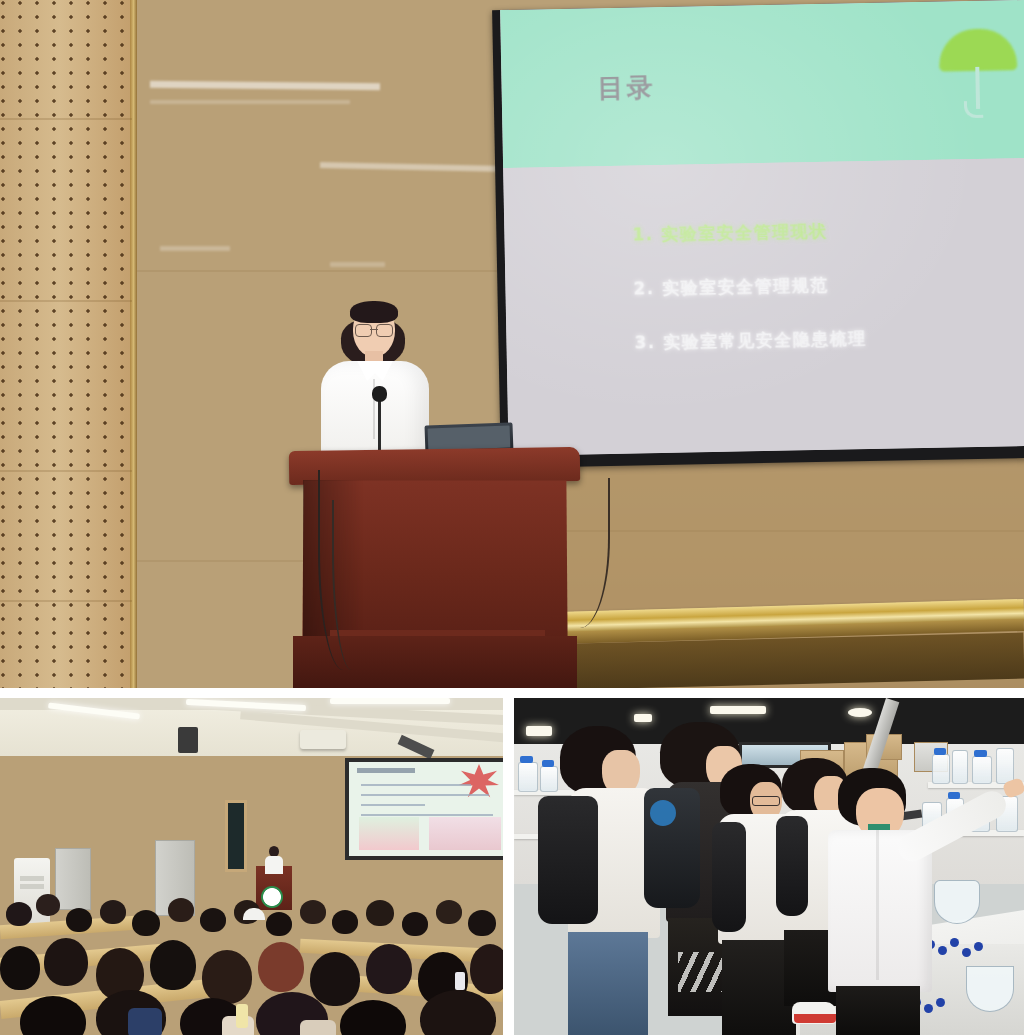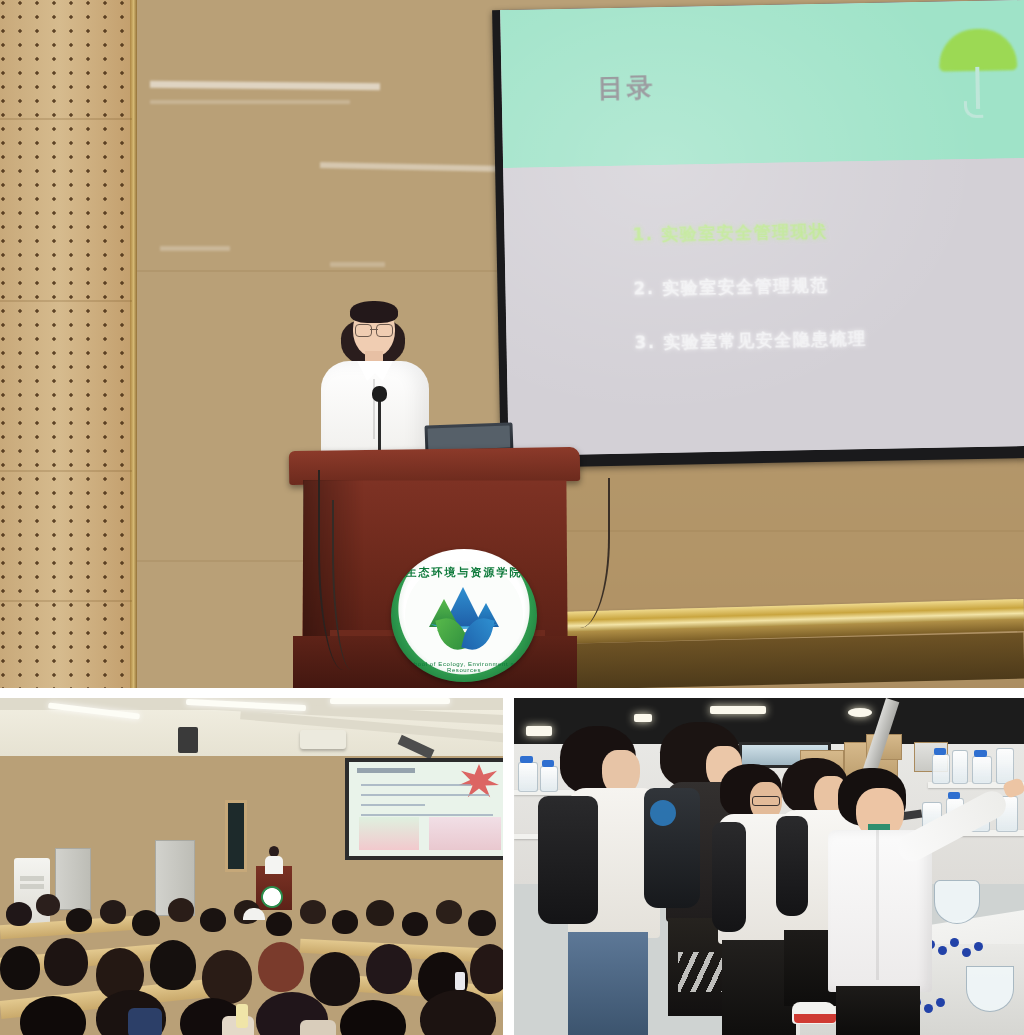--- a/index.html
+++ b/index.html
@@ -224,34 +224,20 @@
     <div id="laptop">
         <div id="laptop-scr"></div>
       </div>
 
     <div id="podium-top"></div>
     <div id="podium-body"></div>
     <div id="podium-shade"></div>
     <div id="podium-foot2"></div>
     <div id="podium-foot"></div>
 
-    <div id="podium-emblem">
-      <div id="emblem-inner"></div>
-      <div id="emblem-cn">生态环境与资源学院</div>
-      <div id="emblem-art">
-        <div class="mtn" style="left:16px;width:40px;height:40px;"></div>
-        <div class="mtn" style="left:2px;width:30px;height:28px;background:linear-gradient(180deg,#58b94c,#2c8b3f);"></div>
-        <div class="mtn" style="right:2px;width:26px;height:24px;background:linear-gradient(180deg,#2a8ccd,#1d62a8);"></div>
-        <div class="water"></div>
-        <div class="water2"></div>
-        <div class="leafL"></div>
-        <div class="leafR"></div>
-      </div>
-      <div id="emblem-en">School of Ecology, Environment and Resources</div>
-    </div>
 
     <div id="cable1"></div>
     <div id="cable2"></div>
     <div id="cable3"></div>
   </div>
 
   <div class="photo" id="photo-lecture">
     <div class="ll-wall"></div>
     <div class="ll-wallpanel" style="left:95px;top:48px;width:130px;height:160px;background:linear-gradient(180deg,#e7cfa6,#d3b customizable);"></div>
     <div class="ll-ceiling"></div>

